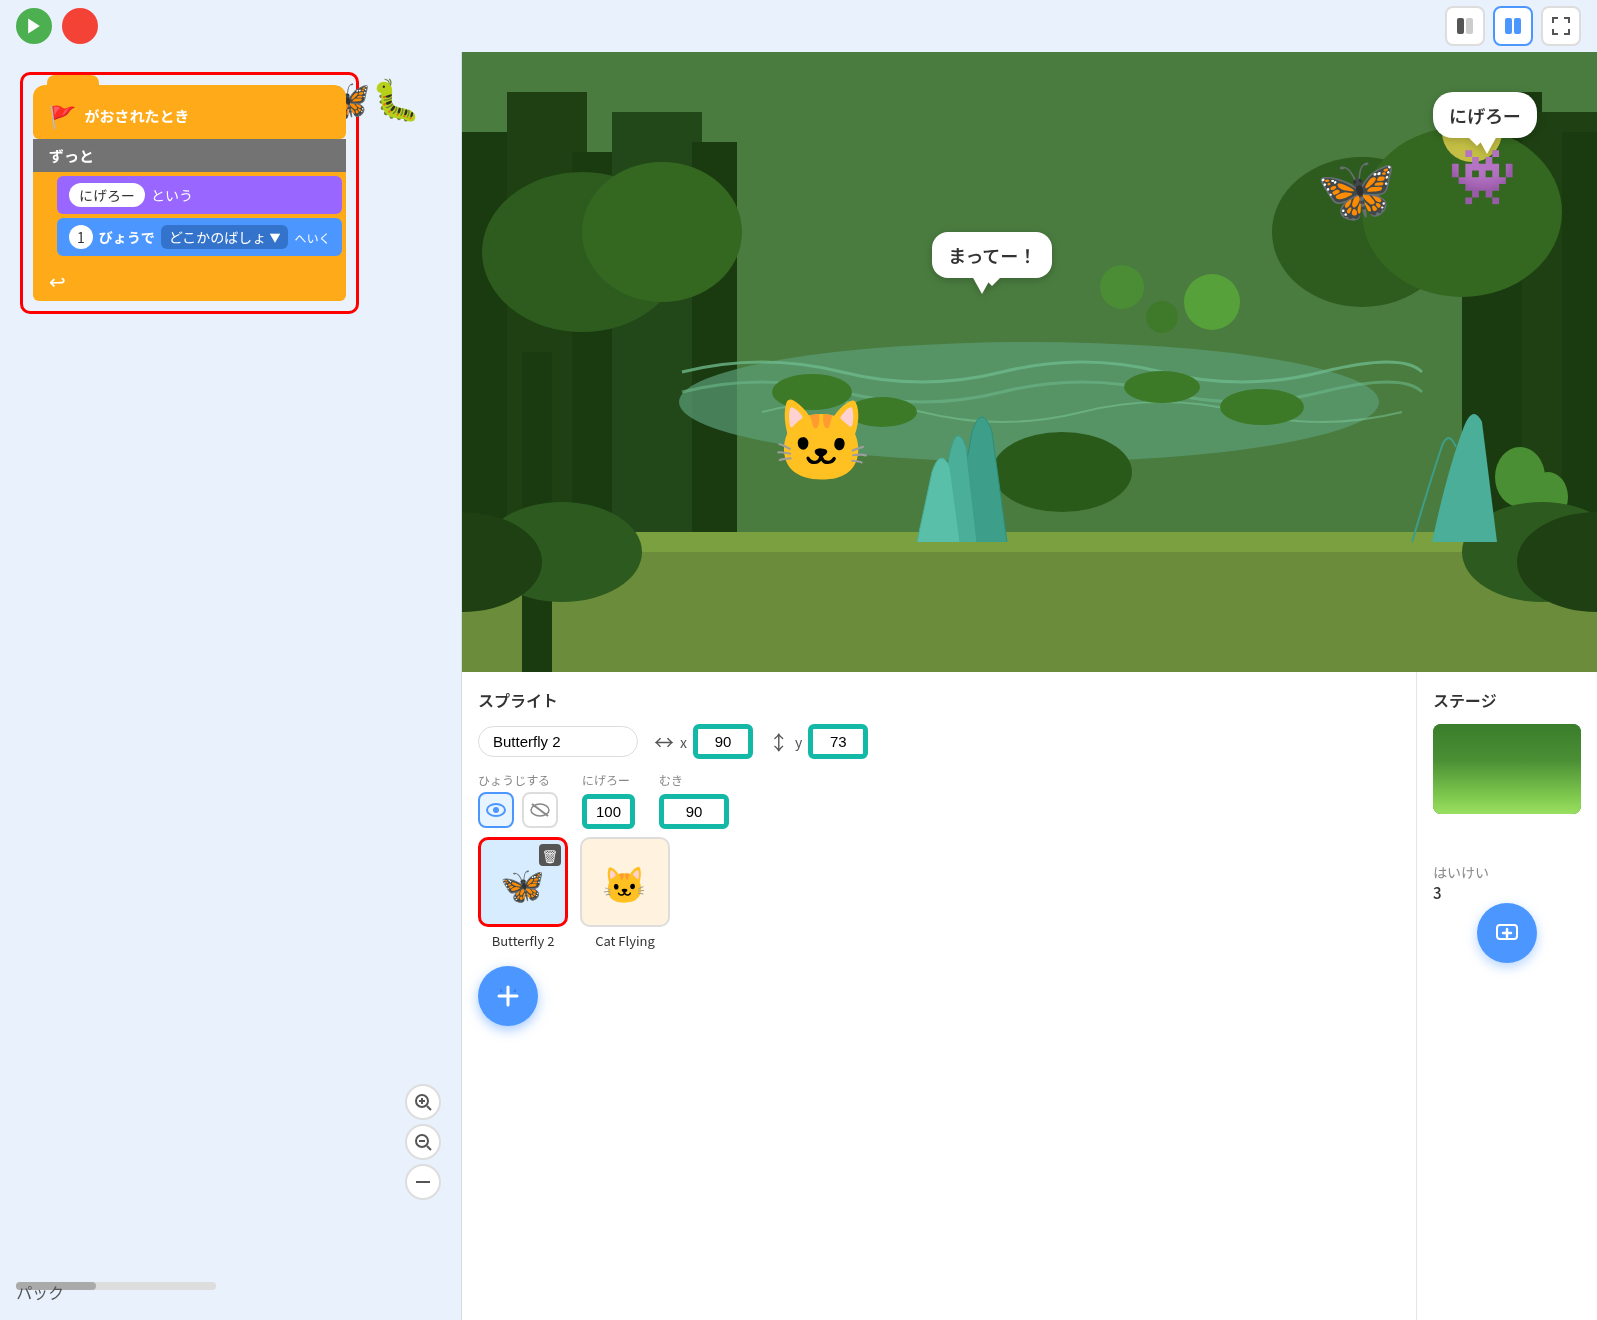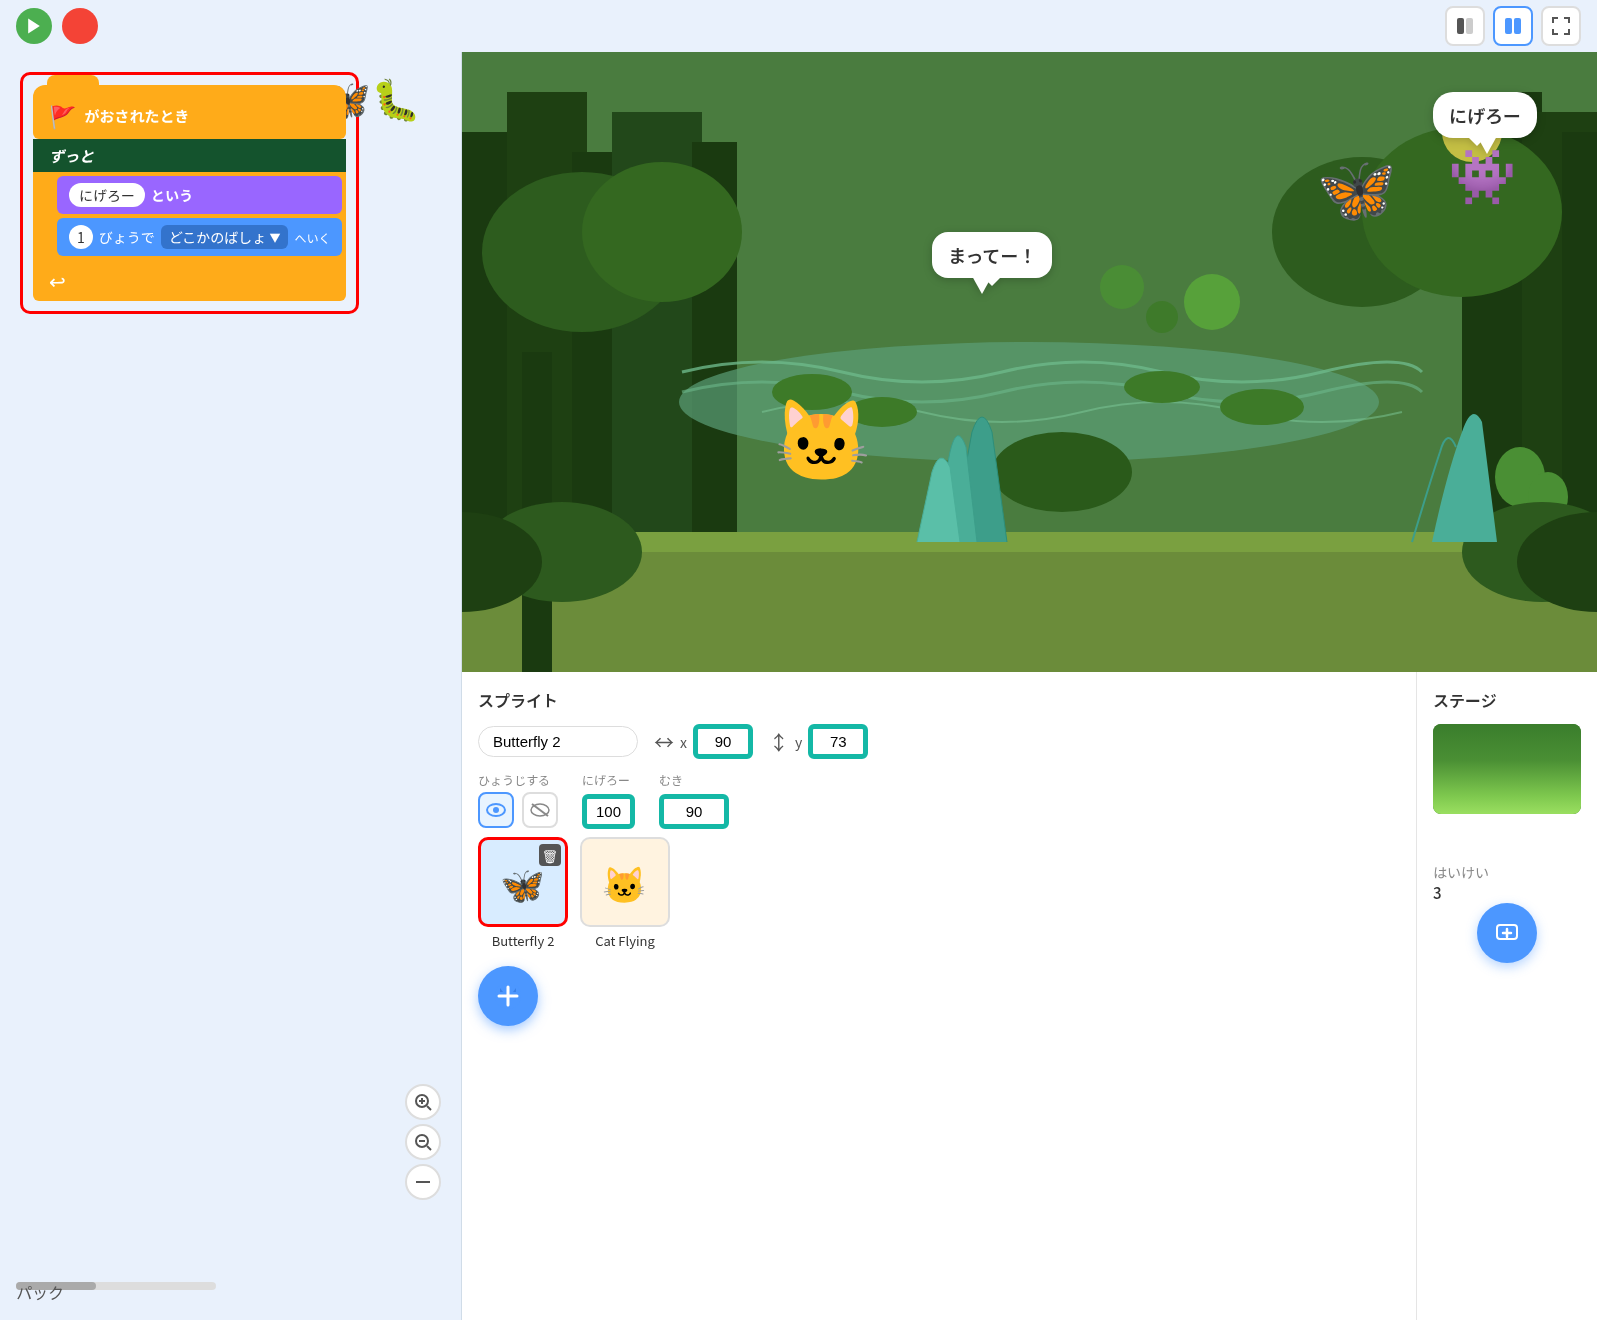--- a/index.html
+++ b/index.html
@@ -458,34 +458,34 @@
       
       <div class="code-highlight-box">
         <div class="block-stack">
 
           <div style="background:#ffab19; border-radius:12px 12px 6px 6px; padding:14px 16px 8px 16px; display:inline-flex; align-items:center; gap:8px; position:relative; min-width:250px;">
             <span style="position:absolute;top:-10px;left:14px;background:#ffab19;width:52px;height:16px;border-radius:8px 8px 0 0;display:block;"></span>
             <span style="color:white;font-size:22px;">🚩</span>
             <span style="color:white;font-size:15px;font-weight:700;">がおされたとき</span>
           </div>
 
-          <div style="background:#14532d; padding:6px 16px; display:inline-flex; min-width:250px;font-style:italic;">
+          <div style="background:#737373; padding:6px 16px; display:inline-flex; min-width:250px;">
             <span style="color:white;font-size:15px;font-weight:700;">ずっと</span>
           </div>
 
           <div style="background:#ffab19; padding:4px 4px 4px 24px; display:flex; flex-direction:column; gap:4px; min-width:250px;">
 
             <div style="background:#9966ff;border-radius:6px;padding:7px 12px;display:inline-flex;align-items:center;gap:6px;width:100%;">
               <span style="background:white;color:#333;border-radius:20px;padding:2px 10px;font-size:14px;">にげろー</span>
-              <span style="color:white;font-size:14px;font-weight:700;">という</span>
+              <span style="color:white;font-size:14px;font-weight:400;">という</span>
             </div>
 
             <div style="background:#4c97ff;border-radius:6px;padding:7px 12px;display:inline-flex;align-items:center;gap:6px;width:100%;">
               <span style="background:white;color:#333;border-radius:20px;padding:2px 8px;font-size:14px;">1</span>
-              <span style="color:white;font-size:14px;font-weight:400;">びょうで</span>
+              <span style="color:white;font-size:14px;font-weight:700;">びょうで</span>
               <span style="background:#3373cc;color:white;border-radius:6px;padding:2px 8px;font-size:14px;display:inline-flex;align-items:center;gap:3px;">
                 <span>どこかのばしょ</span>
                 <span style="font-size:11px;">▼</span>
               </span>
               <span style="color:white;font-size:12px;font-weight:400;">へいく</span>
             </div>
 
           </div>
 
           <div style="background:#ffab19;border-radius:0 0 6px 6px;padding:6px 16px;min-width:250px;">

